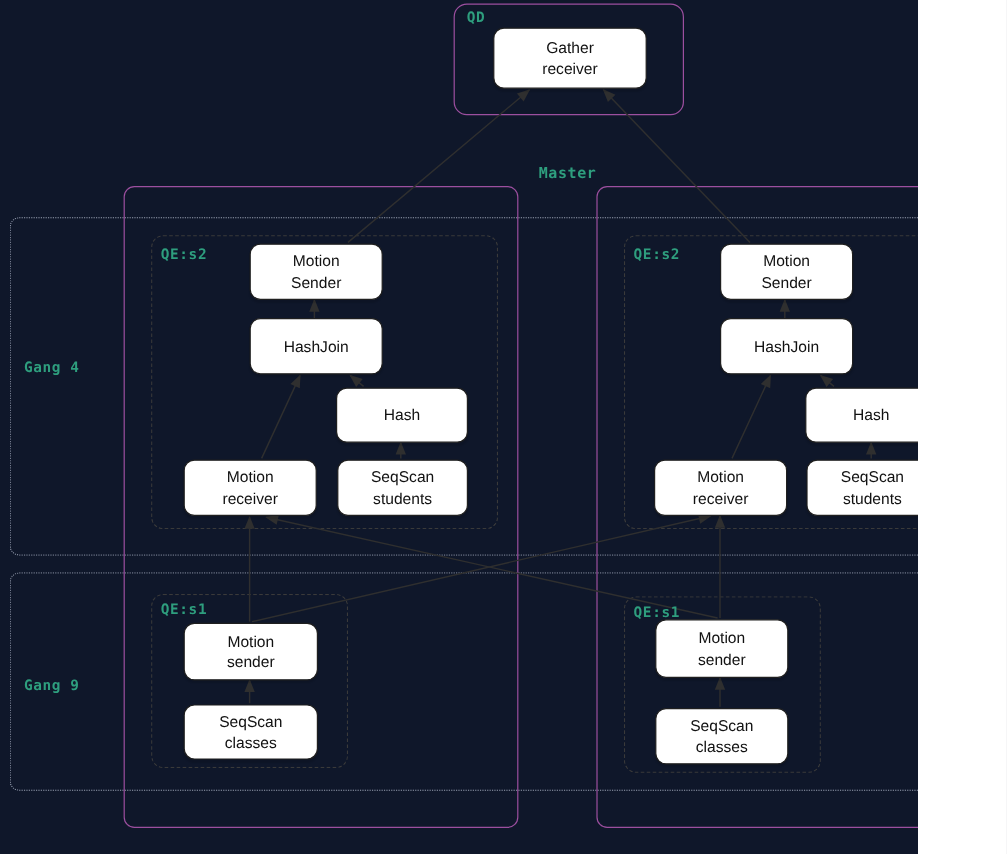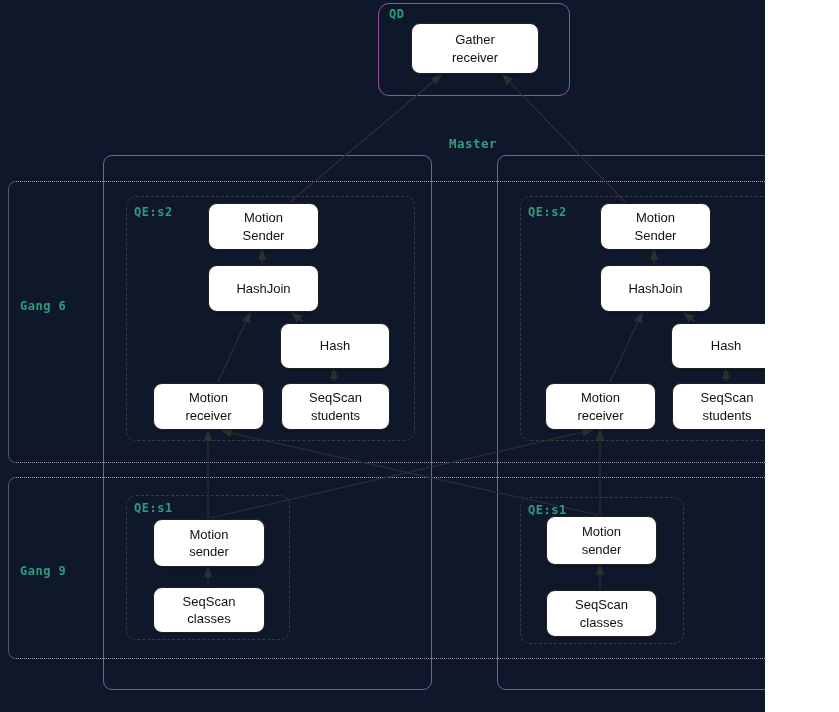--- a/index.html
+++ b/index.html
@@ -77,21 +77,21 @@
     </g>
   </svg>
 
   <div class="container" style="left:378px;top:3px;width:190px;height:91px;border-radius:11px"></div>
   <span class="tlabel" style="left:389px;top:7px">QD</span>
   <div class="node" style="left:411px;top:23px;width:126px;height:49px">Gather
 receiver</div>
   <div class="caption" style="left:423px;top:98px;width:100px">Master</div>
 
   <div class="gang" style="left:8px;top:181px;width:826px;height:280px"></div>
-  <span class="tlabel" style="left:20px;top:299px">Gang 6</span>
+  <span class="tlabel" style="left:20px;top:299px">Gang 4</span>
   <div class="gang" style="left:8px;top:477px;width:826px;height:180px"></div>
   <span class="tlabel" style="left:20px;top:564px">Gang 9</span>
 
   <div class="container" style="left:103px;top:155px;width:327px;height:533px"></div>
   <div class="container" style="left:497px;top:155px;width:325px;height:533px"></div>
   <div class="caption" style="left:103px;top:693px;width:327px">Segment 1</div>
 
   <div class="qe" style="left:126px;top:196px;width:287px;height:243px"></div>
   <span class="tlabel" style="left:134px;top:205px">QE:s2</span>
   <div class="qe" style="left:520px;top:196px;width:284px;height:243px"></div>

